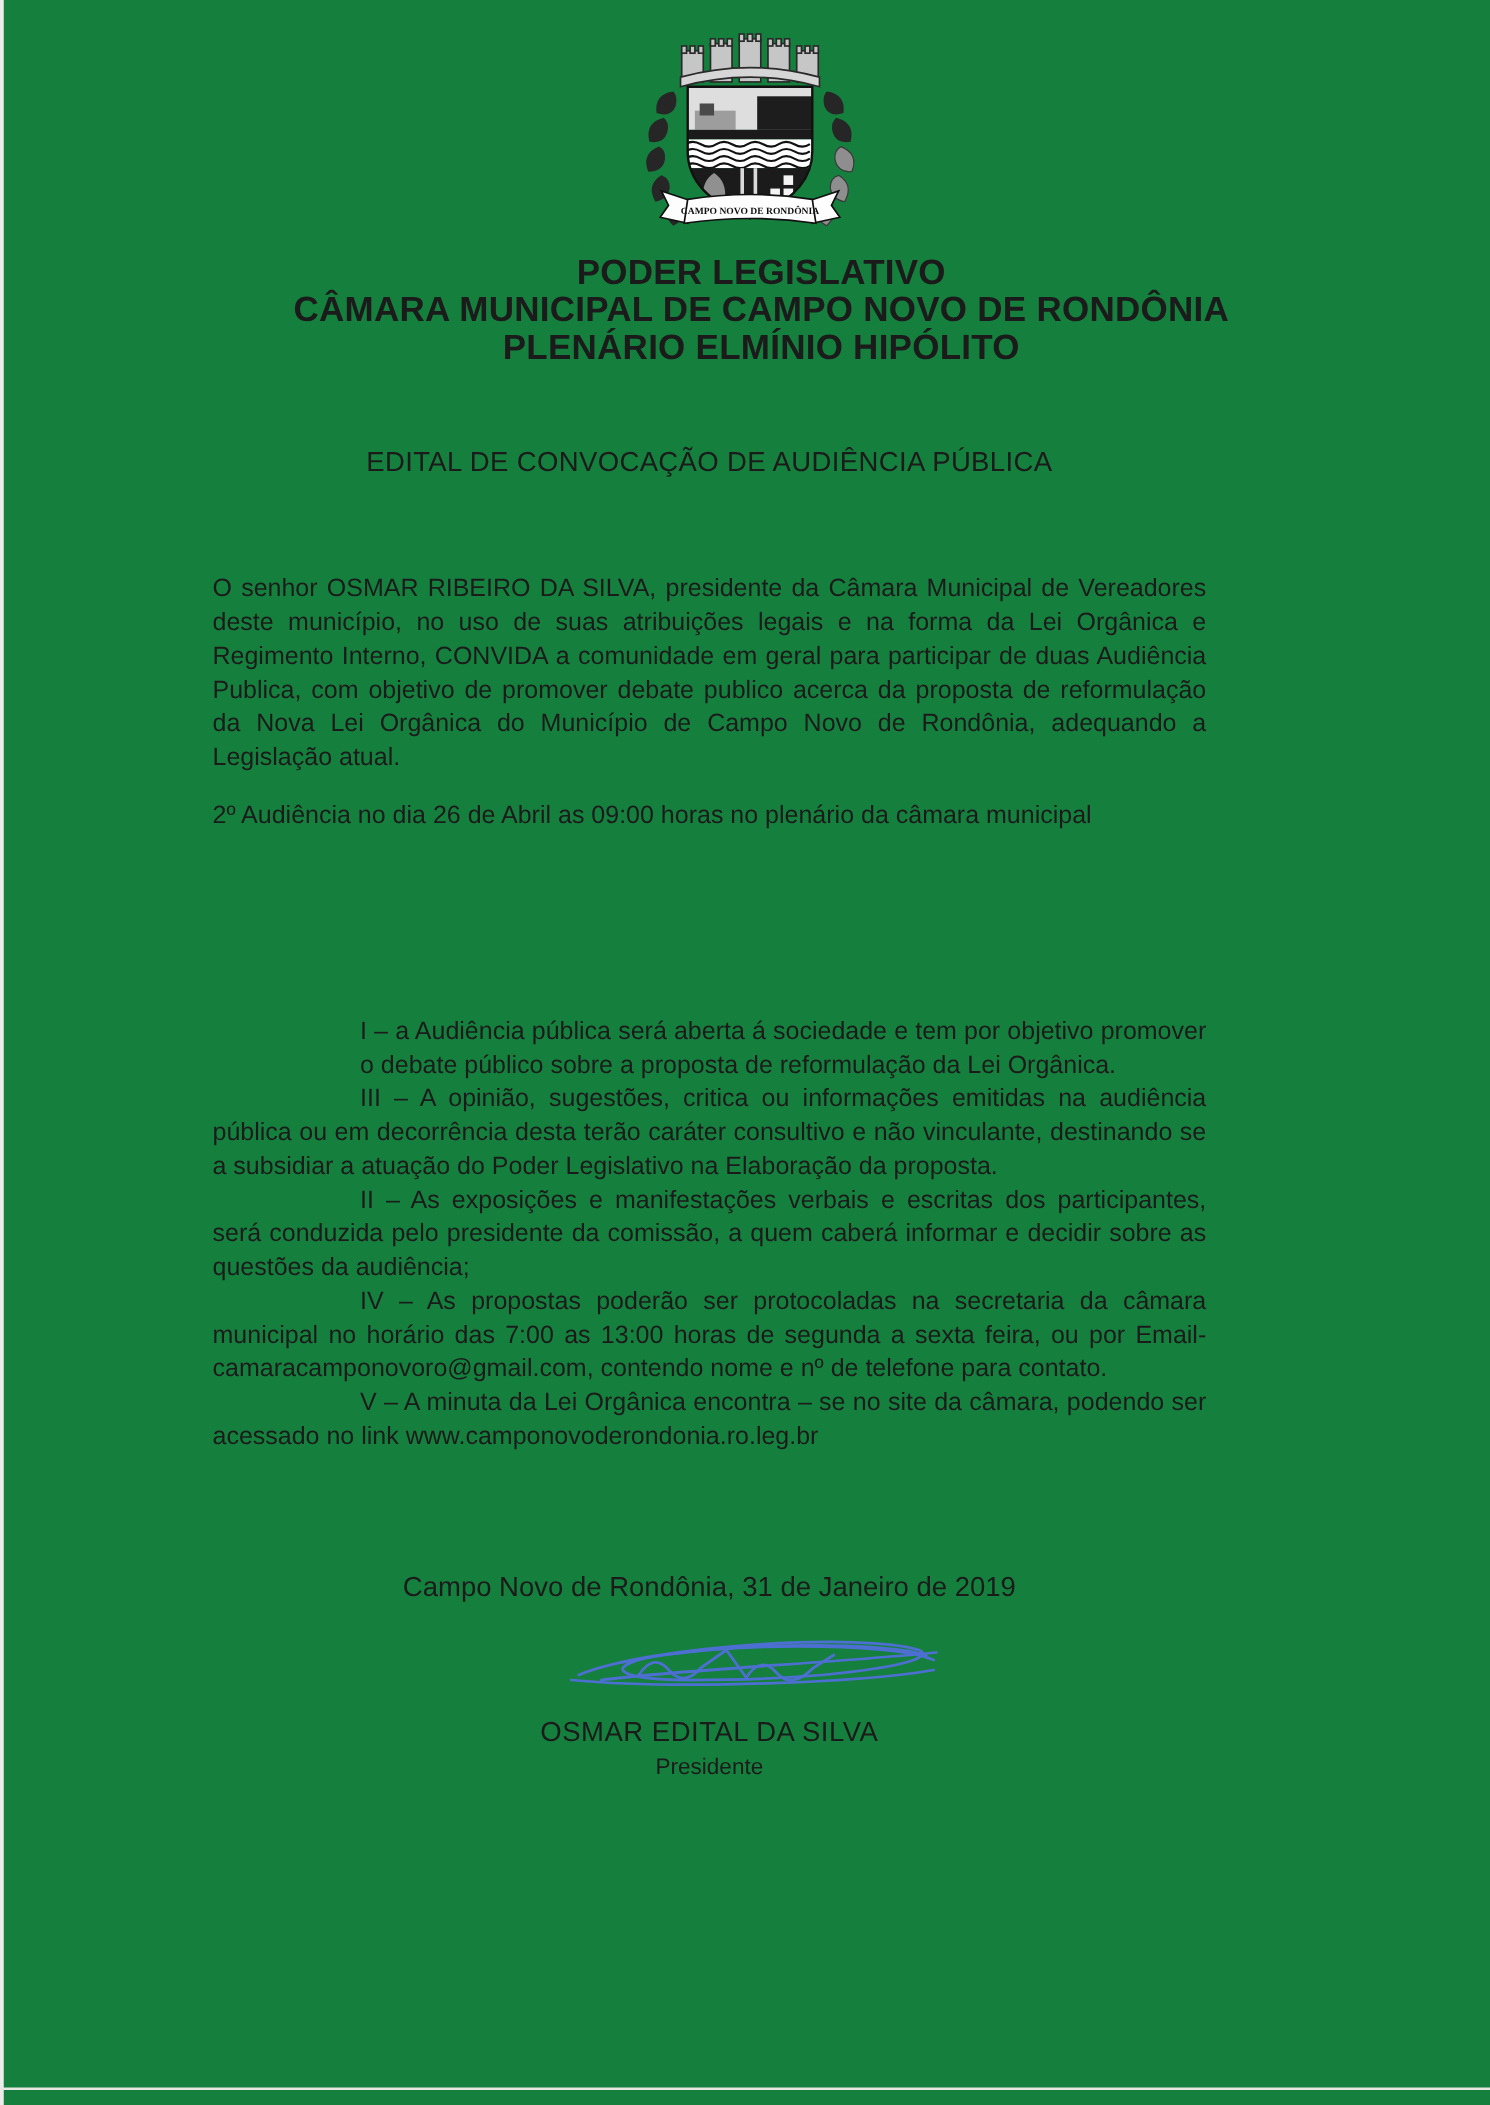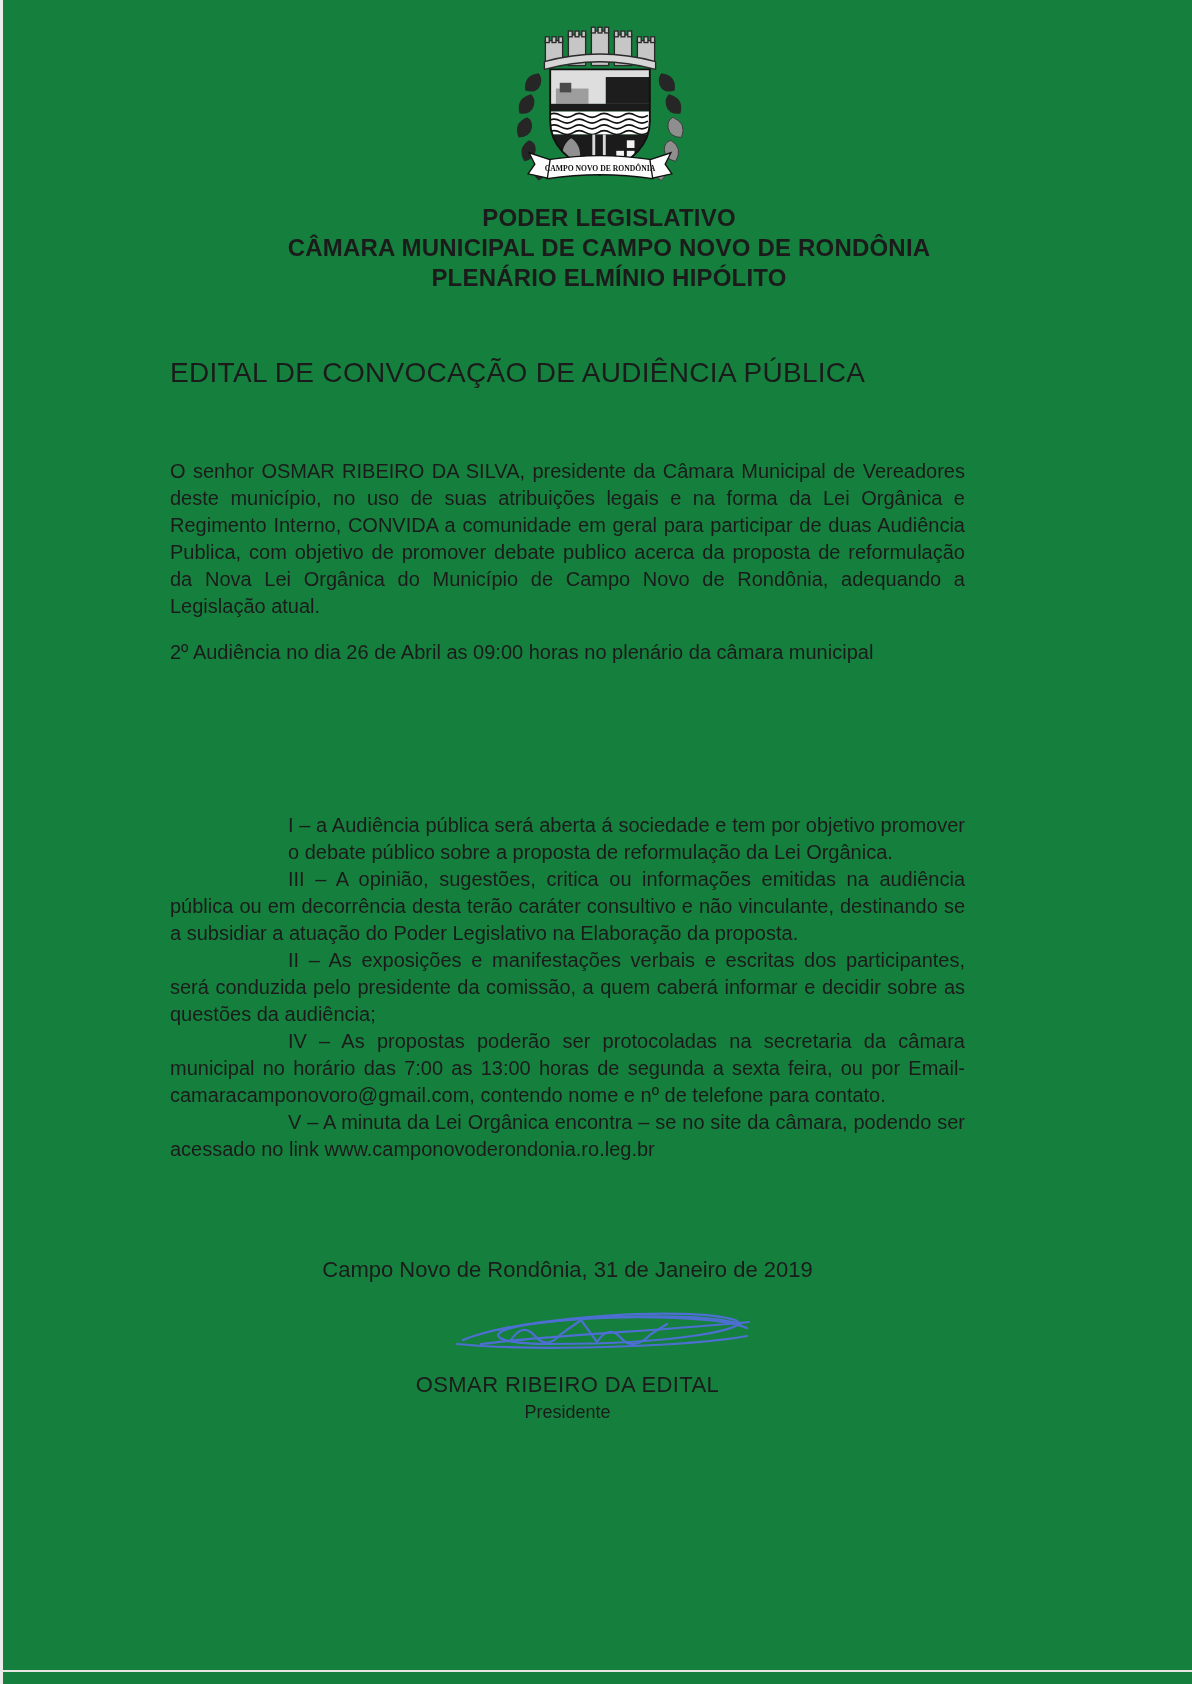--- a/index.html
+++ b/index.html
@@ -18,26 +18,26 @@
   }
   .scan-bottom-line {
     position:absolute; left:0; top:1670px; width:100%; height:2px;
     background:#e6e6e3;
   }
   .crest { position:absolute; top:6px; left:485px; width:230px; height:190px; }
   .header {
     position:absolute; top:203px; left:0; width:100%;
     padding-left:26px;
     text-align:center;
-    font-weight:700; font-size:24px; line-height:30px;
+    font-weight:700; font-size:28px; line-height:30px;
     letter-spacing:.2px;
   }
   .doc-title {
     position:absolute; top:357px; left:170px; width:795px;
-    text-align:left; font-size:28px; letter-spacing:.3px; font-weight:400;
+    text-align:center; font-size:22px; letter-spacing:.3px; font-weight:400;
   }
   .col {
     position:absolute; left:170px; width:795px;
     font-size:20px; line-height:27px;
   }
   .p { text-align:justify; }
   .intro   { top:458px; }
   .schedule{ top:639px; }
   .rite-heading { top:775px; text-align:center; }
   .items   { top:812px; }
@@ -171,18 +171,18 @@
   <div class="col signature">
     <svg class="sig-scribble" viewBox="0 0 310 62" width="310" height="62">
       <g stroke-width="2.2" stroke-linecap="round">
         <path d="M12 40 C 70 16, 240 6, 284 20 C 304 28, 230 44, 100 44 C 40 44, 28 32, 80 24 C 160 13, 268 16, 296 28"></path>
         <path d="M30 44 C 90 36, 220 30, 298 22"></path>
         <path d="M60 40 Q 72 22 84 36 T 110 34 L 130 20 L 146 42 Q 158 24 170 38 T 200 34 L 216 24"></path>
         <path d="M6 44 C 90 52, 240 46, 296 36"></path>
         <path d="M46 30 C 120 14, 250 12, 290 24"></path>
       </g>
     </svg>
-    <div class="sig-name">OSMAR RIBEIRO DA EDITAL</div>
+    <div class="sig-name">OSMAR EDITAL DA SILVA</div>
     <div class="sig-role">Presidente</div>
   </div>
 
   <div class="scan-bottom-line"></div>
 </div>
 
 </body></html>

